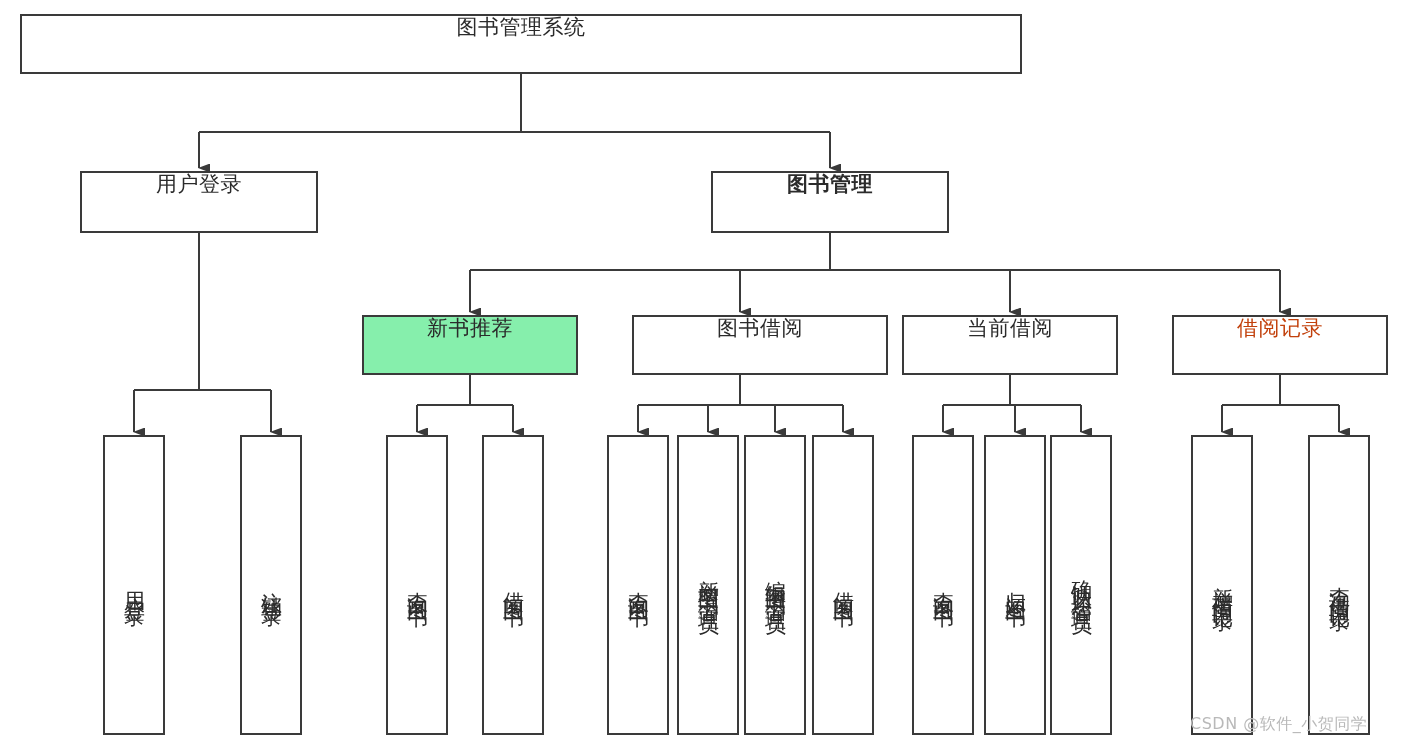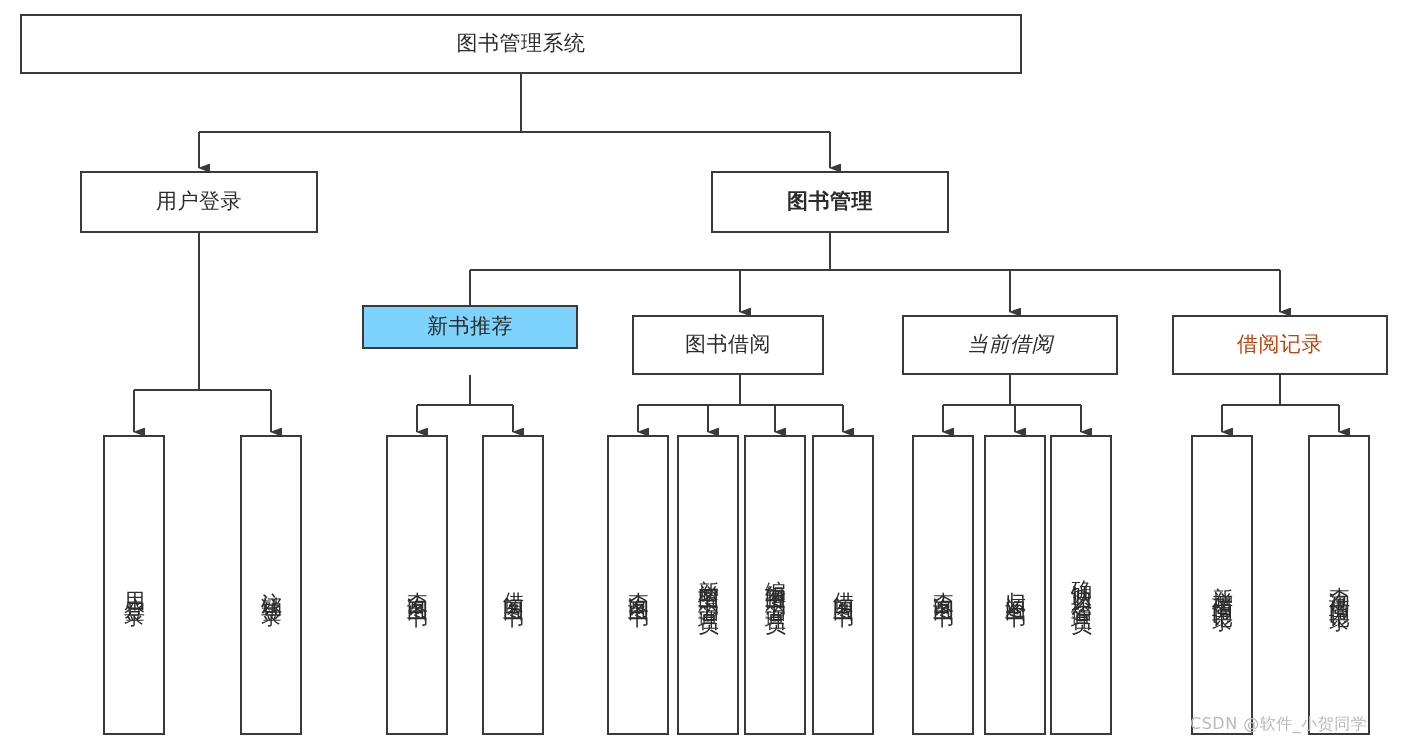--- a/index.html
+++ b/index.html
@@ -27,21 +27,21 @@
     width: 1405px;
     height: 747px;
     pointer-events: none;
   }
   .node {
     position: absolute;
     box-sizing: border-box;
     background: #ffffff;
     border: 2.5px solid #3a3a3a;
     display: flex;
-    align-items: center;
+    align-items: flex-start;
     justify-content: center;
     overflow: hidden;
   }
   .node-label {
     color: #2b2b2b;
     text-align: center;
     line-height: 1.12;
     white-space: pre;
   }
   .node.horiz .node-label {
@@ -119,27 +119,27 @@
   <div id="node-layer">
       <div class="node horiz" style="left: 20px; top: 14px; width: 1002px; height: 60px; border-color: rgb(58, 58, 58); background: rgb(255, 255, 255);">
         <span class="node-label" style="color: rgb(43, 43, 43);">图书管理系统</span>
       </div>
       <div class="node horiz" style="left: 80px; top: 171px; width: 238px; height: 62px; border-color: rgb(58, 58, 58); background: rgb(255, 255, 255);">
         <span class="node-label" style="color: rgb(43, 43, 43);">用户登录</span>
       </div>
       <div class="node horiz" style="left: 711px; top: 171px; width: 238px; height: 62px; border-color: rgb(58, 58, 58); background: rgb(255, 255, 255);">
         <span class="node-label" style="color: rgb(43, 43, 43); font-weight: bold;">图书管理</span>
       </div>
-      <div class="node horiz" style="left: 362px; top: 305px; width: 216px; height: 44px; border-color: rgb(58, 58, 58); background: #7dd3fc;">
+      <div class="node horiz" style="left: 362px; top: 315px; width: 216px; height: 60px; border-color: rgb(58, 58, 58); background: #86efac;">
         <span class="node-label" style="color: rgb(43, 43, 43);">新书推荐</span>
       </div>
-      <div class="node horiz" style="left: 632px; top: 315px; width: 192px; height: 60px; border-color: rgb(58, 58, 58); background: rgb(255, 255, 255);">
+      <div class="node horiz" style="left: 632px; top: 315px; width: 256px; height: 60px; border-color: rgb(58, 58, 58); background: rgb(255, 255, 255);">
         <span class="node-label" style="color: rgb(43, 43, 43);">图书借阅</span>
       </div>
-      <div class="node horiz" style="left: 902px; top: 315px; width: 216px; height: 60px; border-color: rgb(58, 58, 58); background: rgb(255, 255, 255); font-style: italic;">
+      <div class="node horiz" style="left: 902px; top: 315px; width: 216px; height: 60px; border-color: rgb(58, 58, 58); background: rgb(255, 255, 255);">
         <span class="node-label" style="color: rgb(43, 43, 43);">当前借阅</span>
       </div>
       <div class="node horiz" style="left: 1172px; top: 315px; width: 216px; height: 60px; border-color: rgb(58, 58, 58); background: rgb(255, 255, 255);">
         <span class="node-label" style="color: #c2410c;">借阅记录</span>
       </div>
       <div class="node vert" style="left: 103px; top: 435px; width: 62px; height: 300px; border-color: rgb(58, 58, 58); background: rgb(255, 255, 255);">
         <span class="node-label" style="color: rgb(43, 43, 43);">用户登录</span>
       </div>
       <div class="node vert" style="left: 240px; top: 435px; width: 62px; height: 300px; border-color: rgb(58, 58, 58); background: rgb(255, 255, 255);">
         <span class="node-label" style="color: rgb(43, 43, 43);">注销登录</span>

